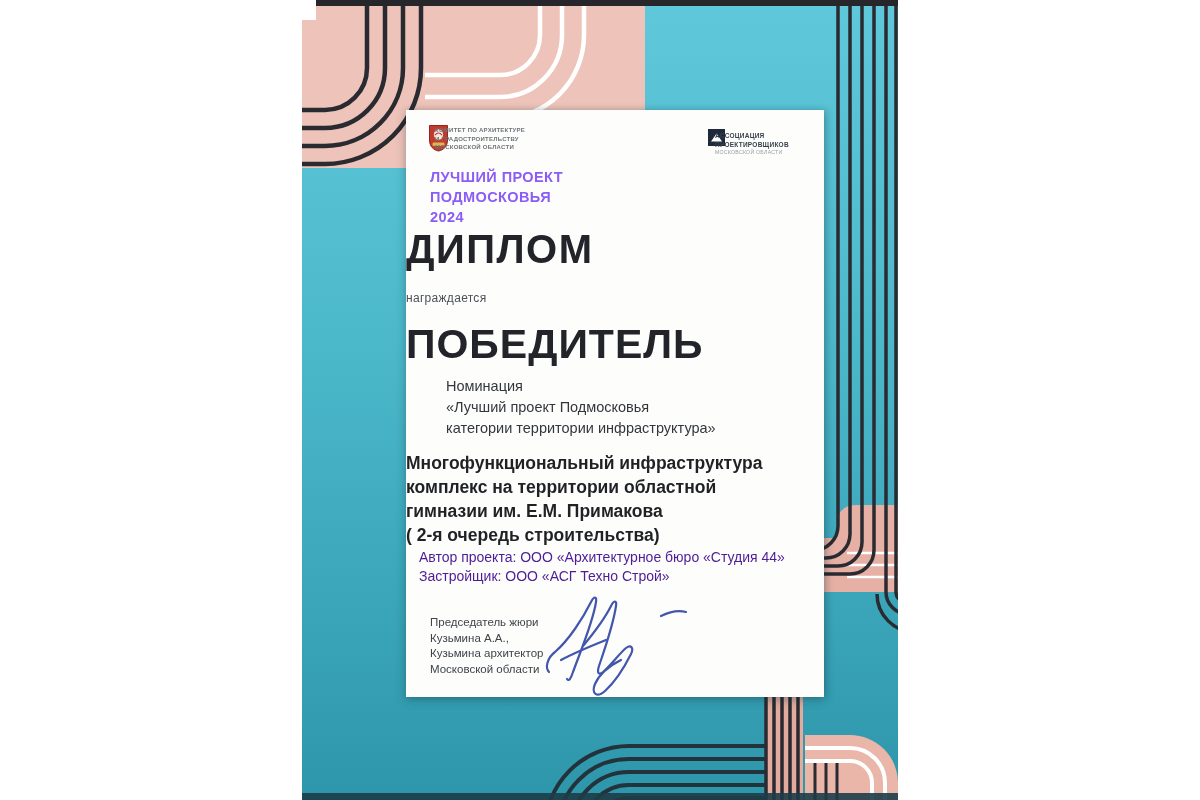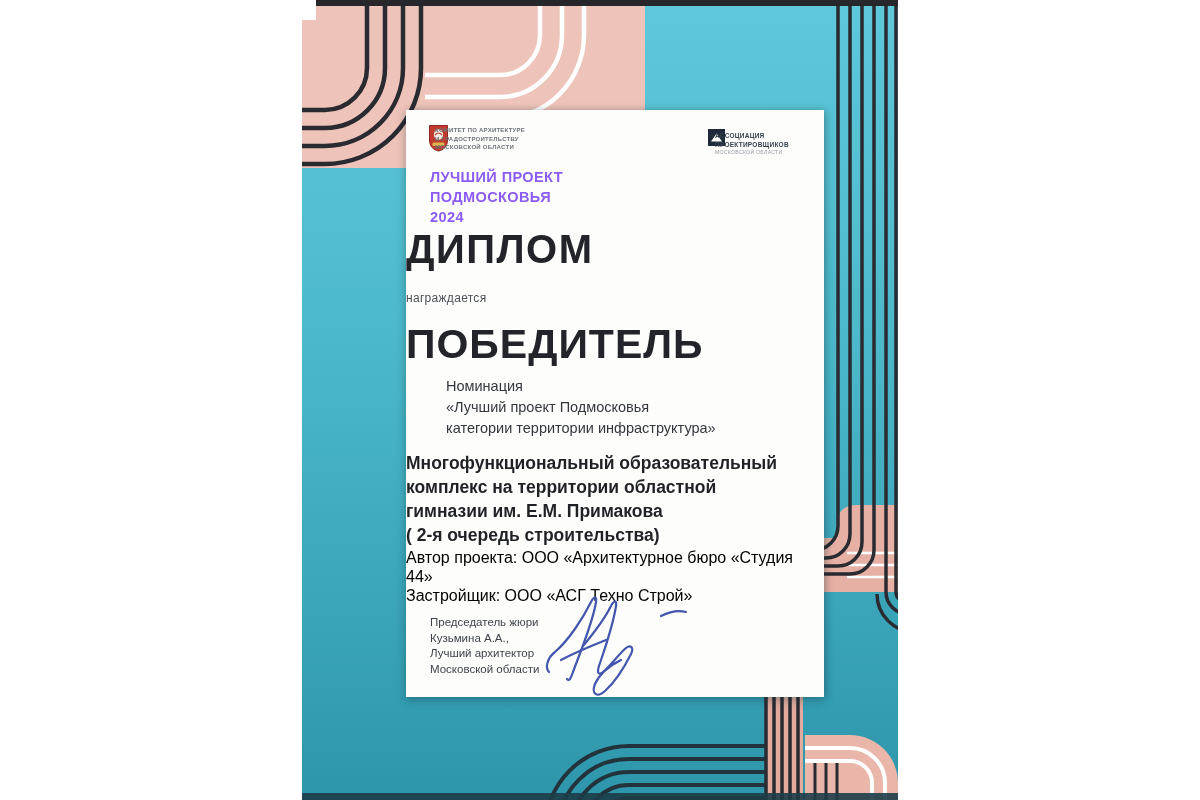--- a/index.html
+++ b/index.html
@@ -24,21 +24,21 @@
                    color:#8b5cf6;letter-spacing:.4px;}
   .c-center{left:0;width:418px;text-align:left;}
   .diploma{top:117px;font-size:40px;font-weight:800;color:#222429;letter-spacing:1.5px;}
   .awarded{top:181px;font-size:12px;color:#4c5157;letter-spacing:.3px;}
   .winner{top:211px;font-size:41px;font-weight:800;color:#222429;letter-spacing:1px;}
   .nomination{top:266px;}
   .nomination div{position:relative;font-size:14.5px;line-height:21px;color:#33373c;padding-left:40px;}
   .project{top:341px;}
   .project div{position:relative;font-size:17.5px;line-height:24px;font-weight:800;color:#1f2125;}
   .credits{top:438px;}
-  .credits div{position:relative;font-size:16px;line-height:19px;color:#000000;}
+  .credits div{position:relative;font-size:14px;line-height:19px;color:#4c1d95;margin-left:13px;}
   .jury{left:24px;top:505px;width:160px;text-align:left;}
   .jury div{position:relative;font-size:11.5px;line-height:15.5px;color:#3f444a;}
   .sig{left:125px;top:478px;}
 </style>
 </head>
 <body>
 
 <div class="stage">
   <div class="photo">
 
@@ -143,35 +143,35 @@
       <div class="c-center awarded">награждается</div>
       <div class="c-center winner">ПОБЕДИТЕЛЬ</div>
 
       <div class="c-center nomination">
         <div>Номинация</div>
         <div>«Лучший проект Подмосковья</div>
         <div>категории территории инфраструктура»</div>
       </div>
 
       <div class="c-center project">
-        <div>Многофункциональный образовательный</div>
+        <div>Многофункциональный инфраструктура</div>
         <div>комплекс на территории областной</div>
         <div>гимназии им. Е.М. Примакова</div>
         <div>( 2-я очередь строительства)</div>
       </div>
 
       <div class="c-center credits">
         <div>Автор проекта: ООО «Архитектурное бюро «Студия 44»</div>
         <div>Застройщик: ООО «АСГ Техно Строй»</div>
       </div>
 
       <div class="jury">
         <div>Председатель жюри</div>
         <div>Кузьмина А.А.,</div>
-        <div>Лучший архитектор</div>
+        <div>Кузьмина архитектор</div>
         <div>Московской области</div>
       </div>
 
       <svg class="sig" width="185" height="110" viewBox="0 0 185 110">
         <g stroke="#4356ad" stroke-width="2.2" fill="none" stroke-linecap="round">
           <path d="M18 84 C14 80 16 70 24 64 C38 52 52 30 60 14 C63 8 66 8 65 14 C62 34 50 62 42 84 C40 90 38 94 36 91"></path>
           <path d="M30 72 C45 64 60 58 75 52"></path>
           <path d="M52 58 C62 46 74 30 80 18 C83 12 86 12 85 18 C82 38 74 60 68 78 C66 84 67 88 72 84 C80 77 88 66 95 60 C100 56 103 60 100 66 C94 78 84 94 74 103 C66 110 60 106 64 96 C68 87 78 78 90 72"></path>
           <path d="M130 28 C138 24 148 22 155 24"></path>
         </g>

